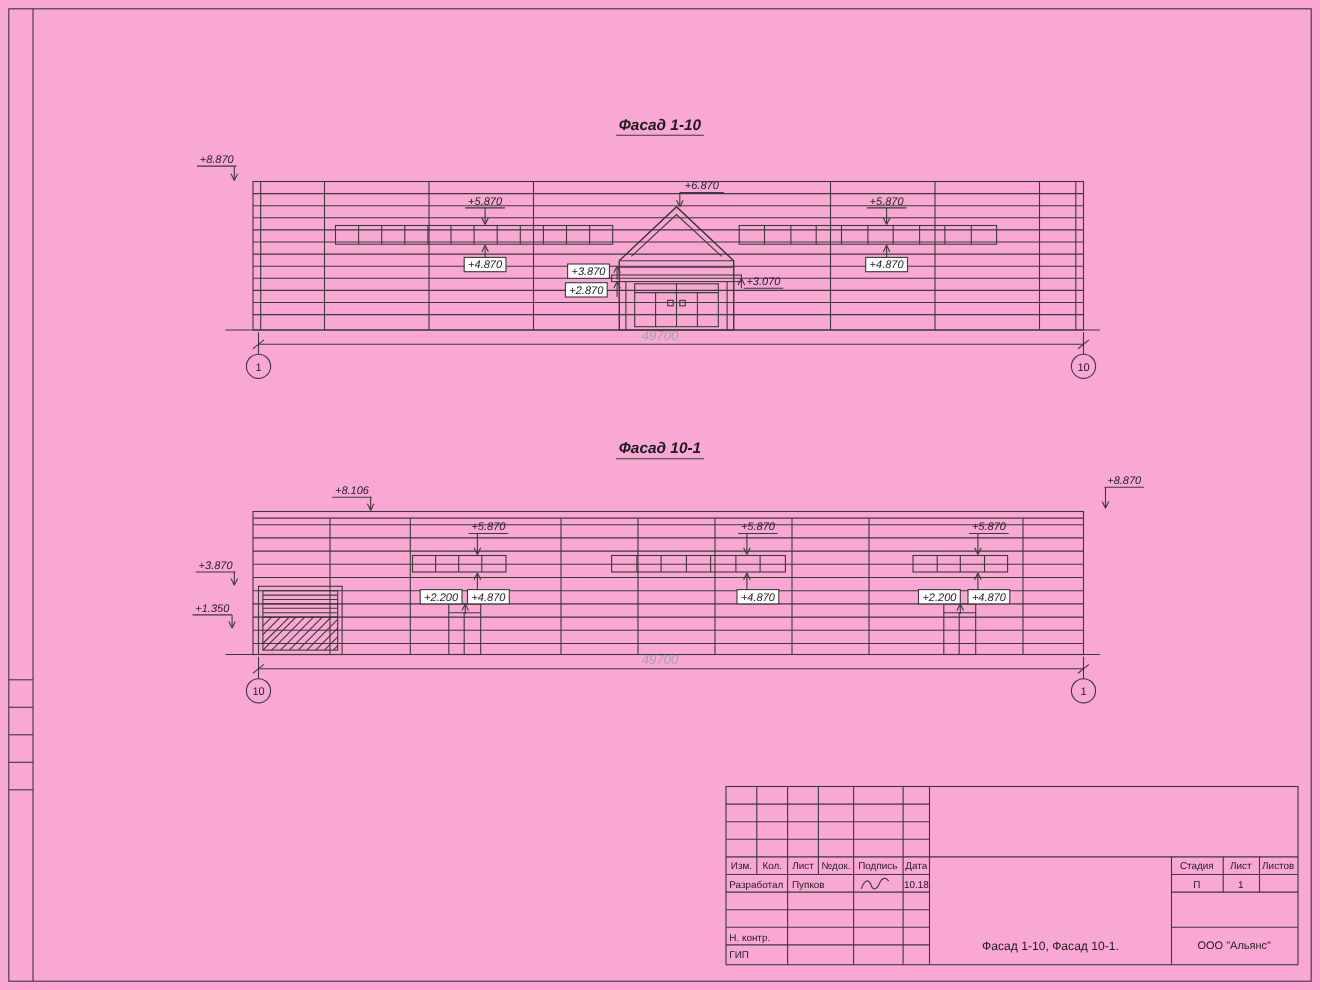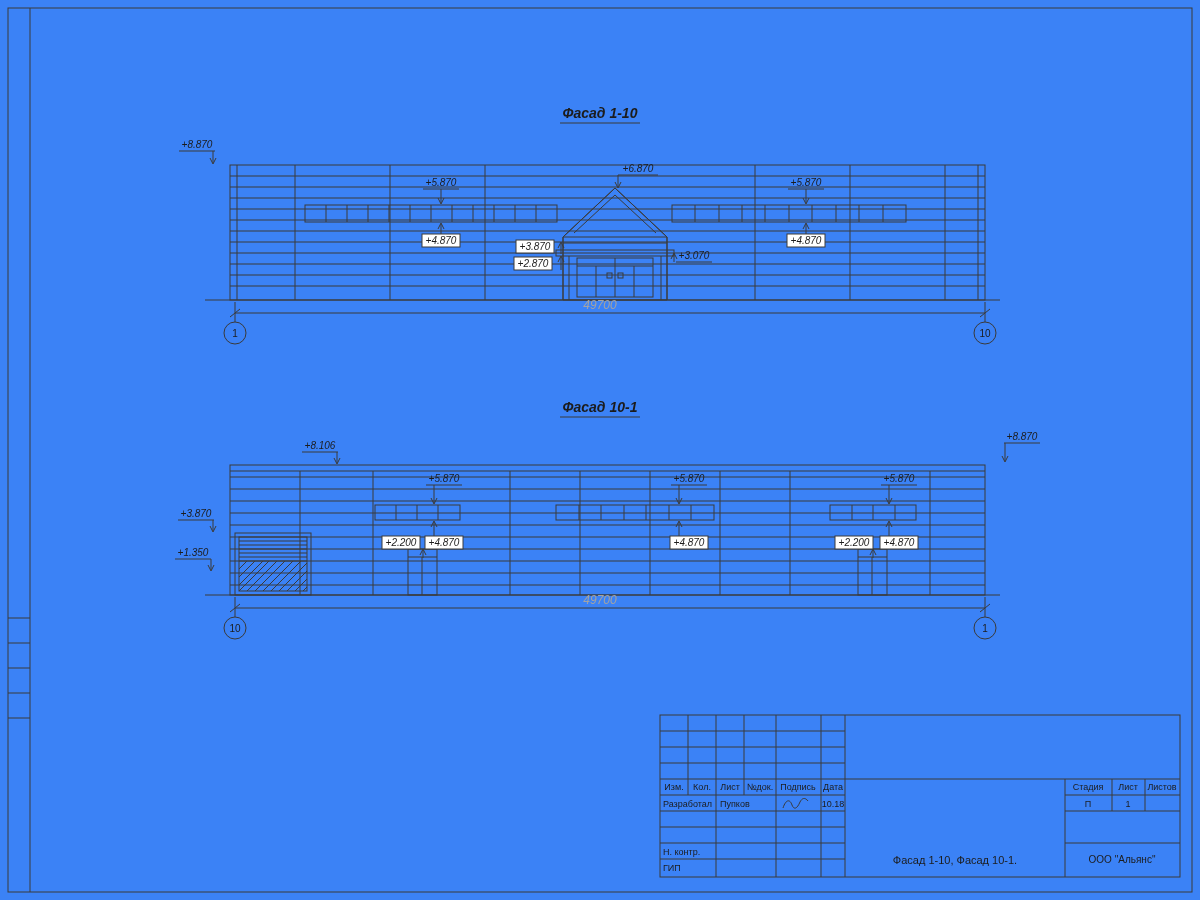--- a/index.html
+++ b/index.html
@@ -1,16 +1,16 @@
 <!DOCTYPE html>
 <html><head>
 <meta charset="utf-8">
 <style>
   html,body { margin:0; padding:0; background:#ffffff; }
-  #page { position:relative; width:1200px; height:900px; background:#3b82f6; overflow:hidden; }
+  #page { position:relative; width:1200px; height:900px; background:#f9a8d4; overflow:hidden; }
   svg { position:absolute; left:0; top:0; }
   svg text { font-family:"Liberation Sans", sans-serif; fill:#1c1c1c; }
   .ln line, .ln polyline, .ln rect, .ln polygon, .ln path, .ln circle { stroke:#3a3a3a; stroke-width:1; fill:none; }
   .ftitle { font-size:14px; font-style:italic; font-weight:bold; text-anchor:middle; }
   .mark text { font-size:10px; font-style:italic; text-anchor:middle; }
   .mark line, .mark path { stroke:#3a3a3a; stroke-width:1; fill:none; }
   .mark rect { stroke:#3a3a3a; stroke-width:1; fill:#ffffff; }
   .dim { font-size:12px; font-style:italic; fill:#a3a3a3; text-anchor:middle; }
   .axis { font-size:10px; text-anchor:middle; }
   .tb { font-size:9px; }

